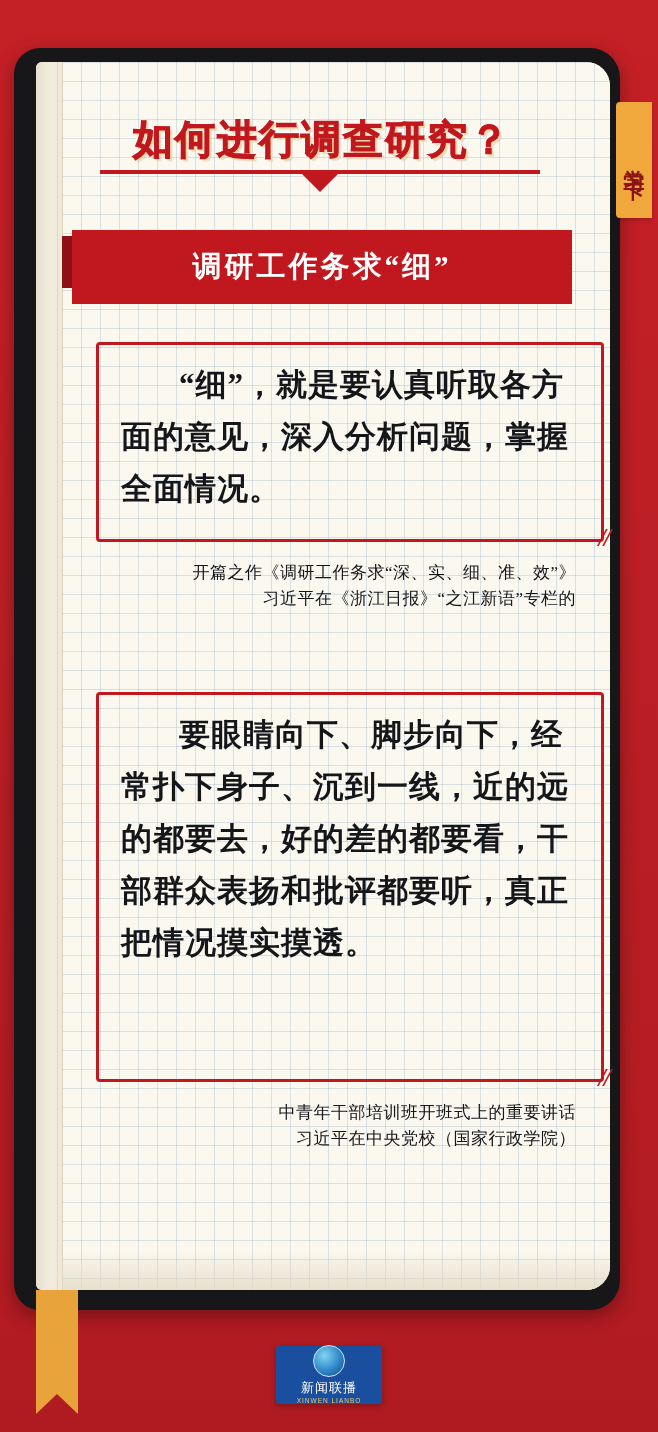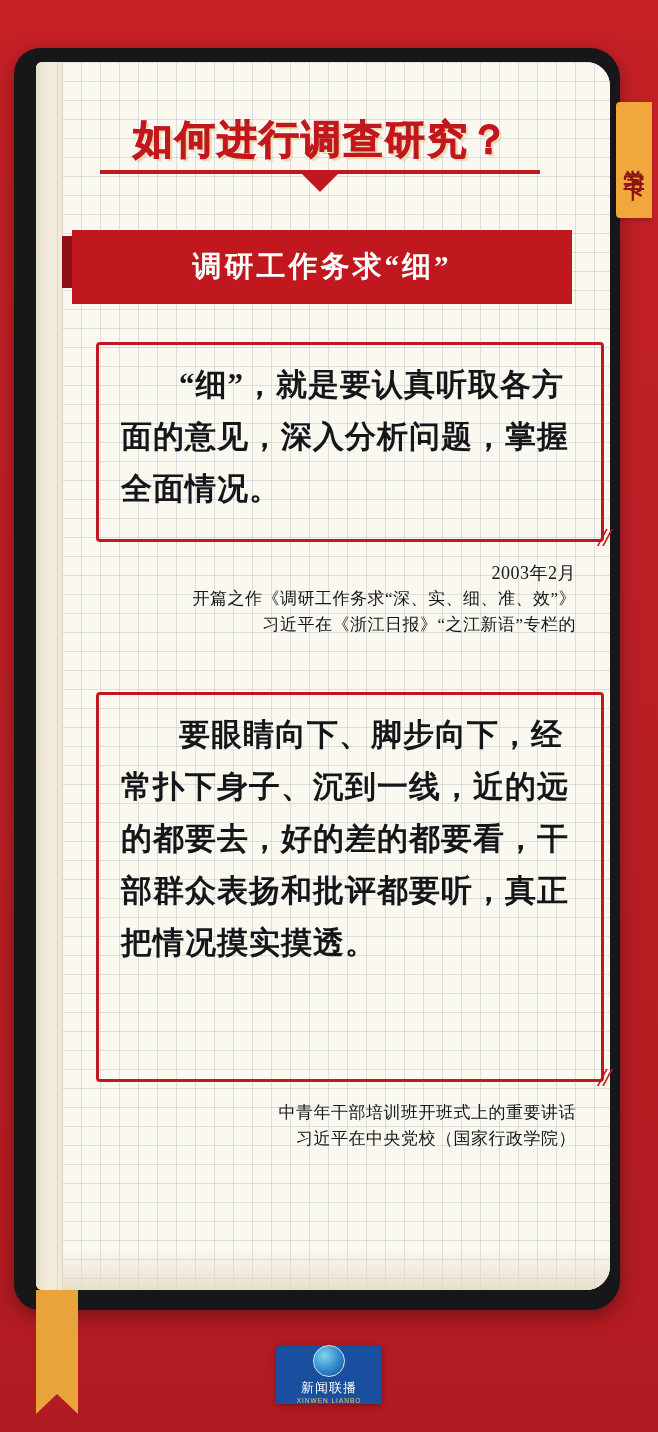--- a/index.html
+++ b/index.html
@@ -209,21 +209,20 @@
     <div class="subtitle-bar">
       <span class="subtitle-text">调研工作务求“细”</span>
     </div>
 
     <div class="quote-box q1">
       <div class="quote-text">“细”，就是要认真听取各方面的意见，深入分析问题，掌握全面情况。</div>
       <div class="slashes" style="bottom:-14px;">//</div>
     </div>
 
     <div class="src src1">
-      <div class="src-date">2003年2月</div>
       <div>开篇之作《调研工作务求“深、实、细、准、效”》</div>
       <div>习近平在《浙江日报》“之江新语”专栏的</div>
     </div>
 
     <div class="quote-box q2">
       <div class="quote-text">要眼睛向下、脚步向下，经常扑下身子、沉到一线，近的远的都要去，好的差的都要看，干部群众表扬和批评都要听，真正把情况摸实摸透。</div>
       <div class="slashes" style="bottom:-14px;">//</div>
     </div>
 
     <div class="src src2">

